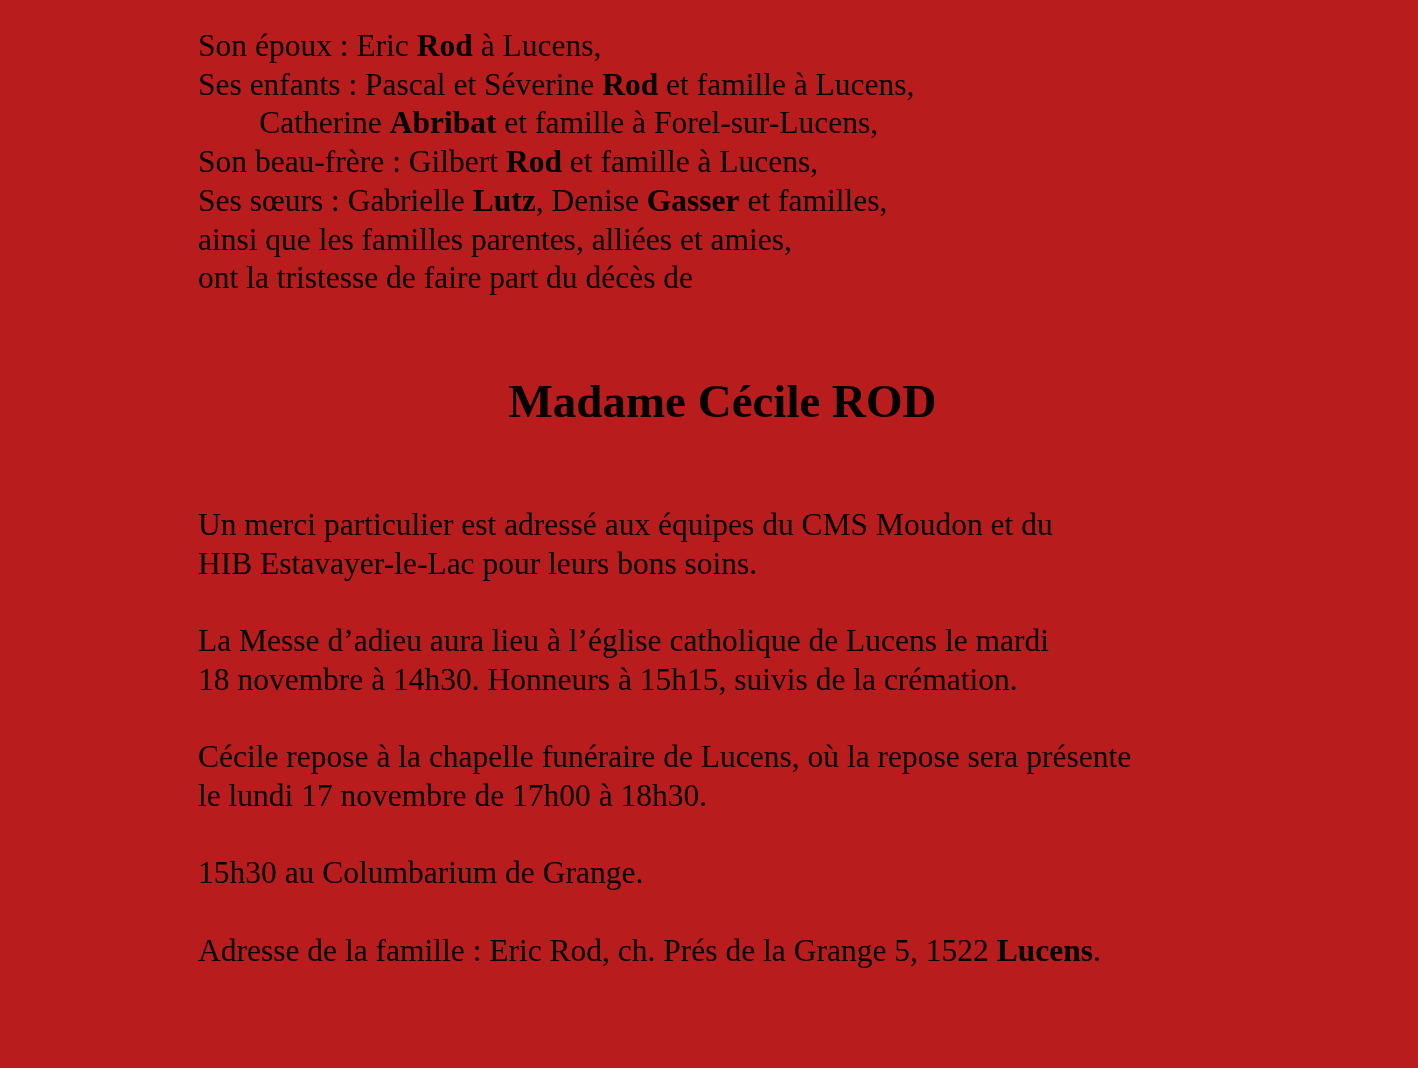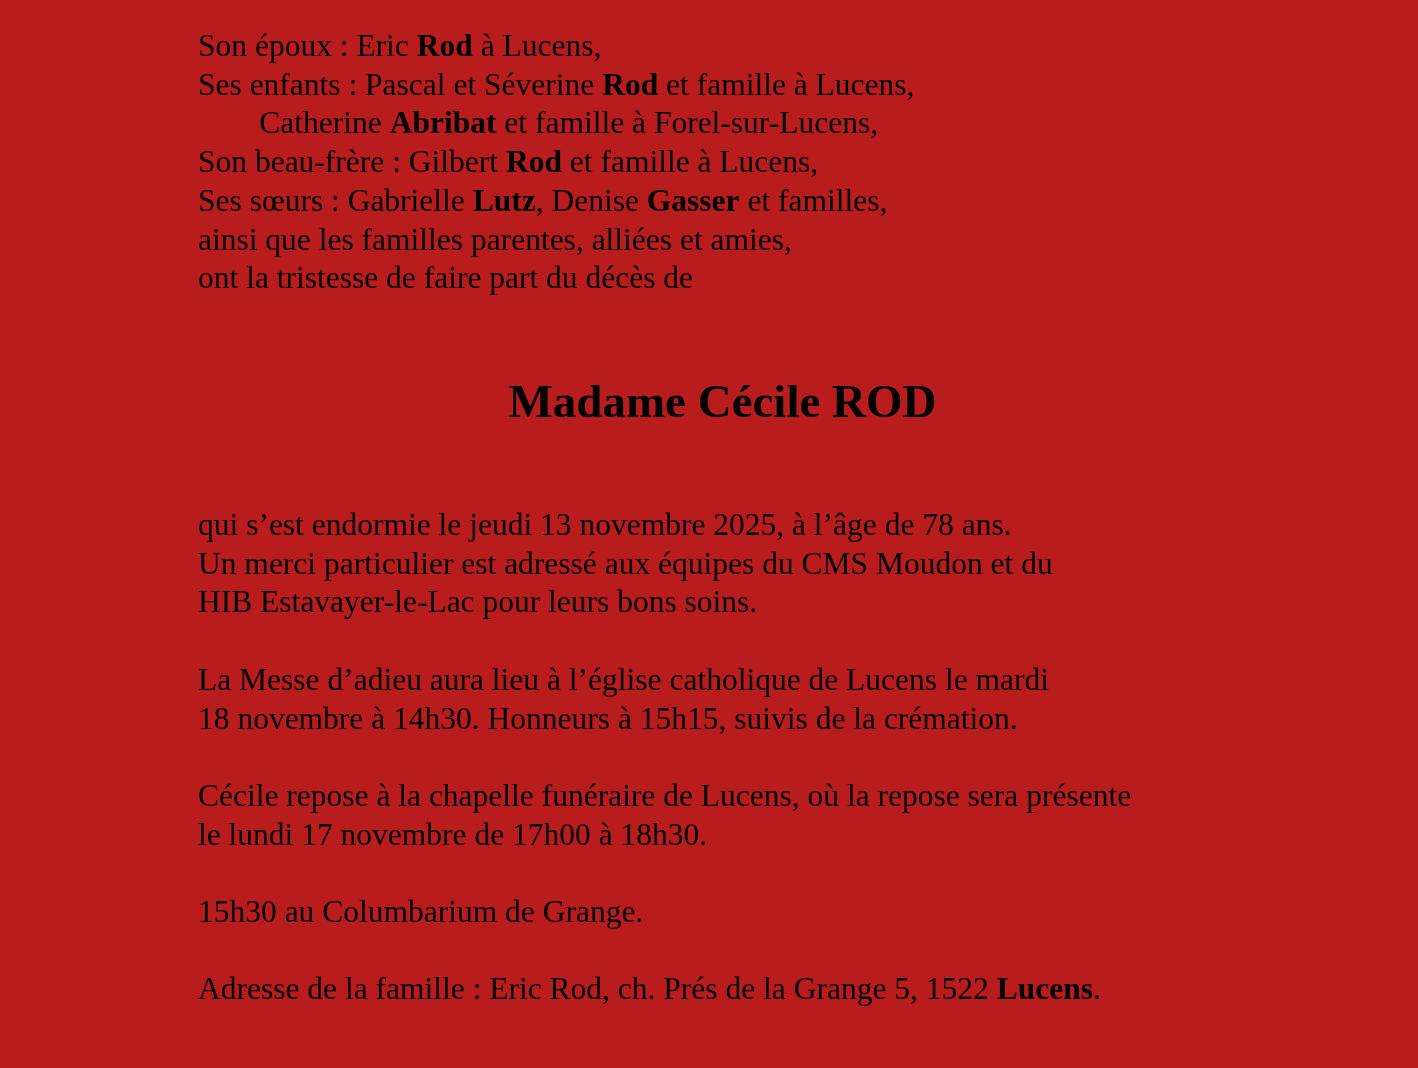--- a/index.html
+++ b/index.html
@@ -71,21 +71,20 @@
       <div class="line"><span class="seg">Son beau-frère : Gilbert </span><span class="seg bold">Rod</span><span class="seg"> et famille à Lucens,</span></div>
       <div class="line"><span class="seg">Ses sœurs : Gabrielle </span><span class="seg bold">Lutz</span><span class="seg">, Denise </span><span class="seg bold">Gasser</span><span class="seg"> et familles,</span></div>
       <div class="line"><span class="seg">ainsi que les familles parentes, alliées et amies,</span></div>
       <div class="line"><span class="seg">ont la tristesse de faire part du décès de</span></div>
     </div>
 
   <h1 class="doc-title">Madame Cécile ROD</h1>
 
   <div class="body-text">
       <div class="paragraph">
-        <div class="line"><span class="seg">qui s’est endormie le jeudi 13 novembre 2025, à l’âge de 78 ans.</span></div>
         <div class="line"><span class="seg">Un merci particulier est adressé aux équipes du CMS Moudon et du</span></div>
         <div class="line"><span class="seg">HIB Estavayer-le-Lac pour leurs bons soins.</span></div>
       </div>
       <div class="paragraph">
         <div class="line"><span class="seg">La Messe d’adieu aura lieu à l’église catholique de Lucens le mardi</span></div>
         <div class="line"><span class="seg">18 novembre à 14h30. Honneurs à 15h15, suivis de la crémation.</span></div>
       </div>
       <div class="paragraph">
         <div class="line"><span class="seg">Cécile repose à la chapelle funéraire de Lucens, où la repose sera présente</span></div>
         <div class="line"><span class="seg">le lundi 17 novembre de 17h00 à 18h30.</span></div>

